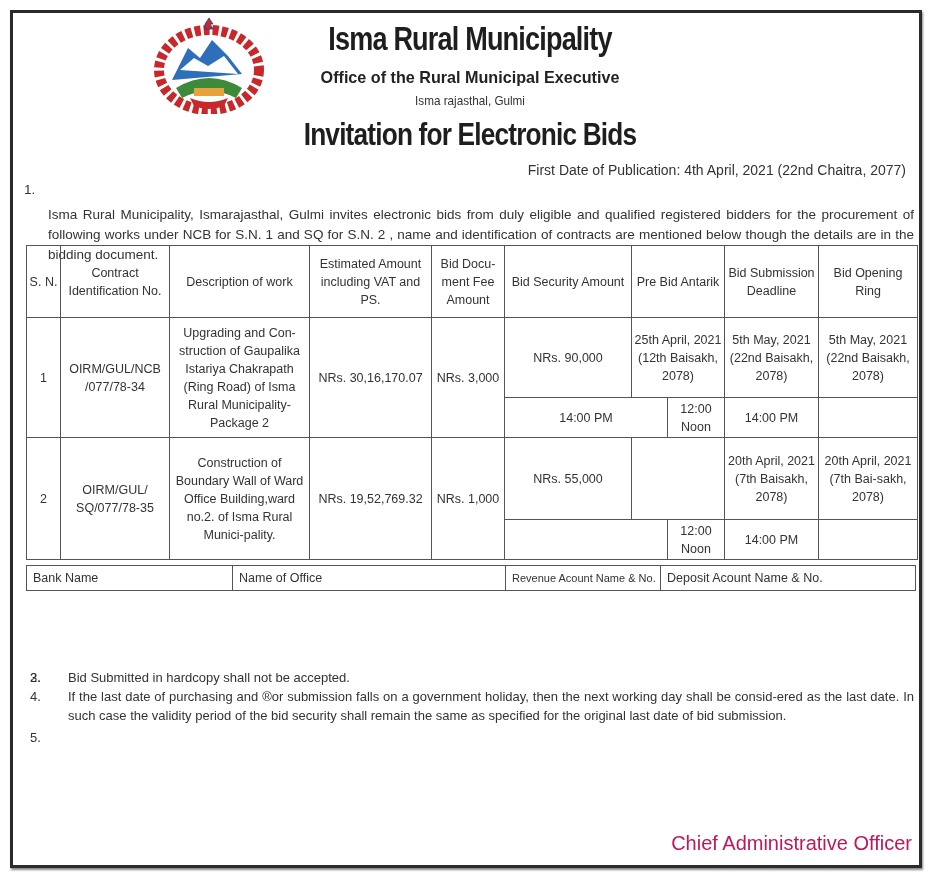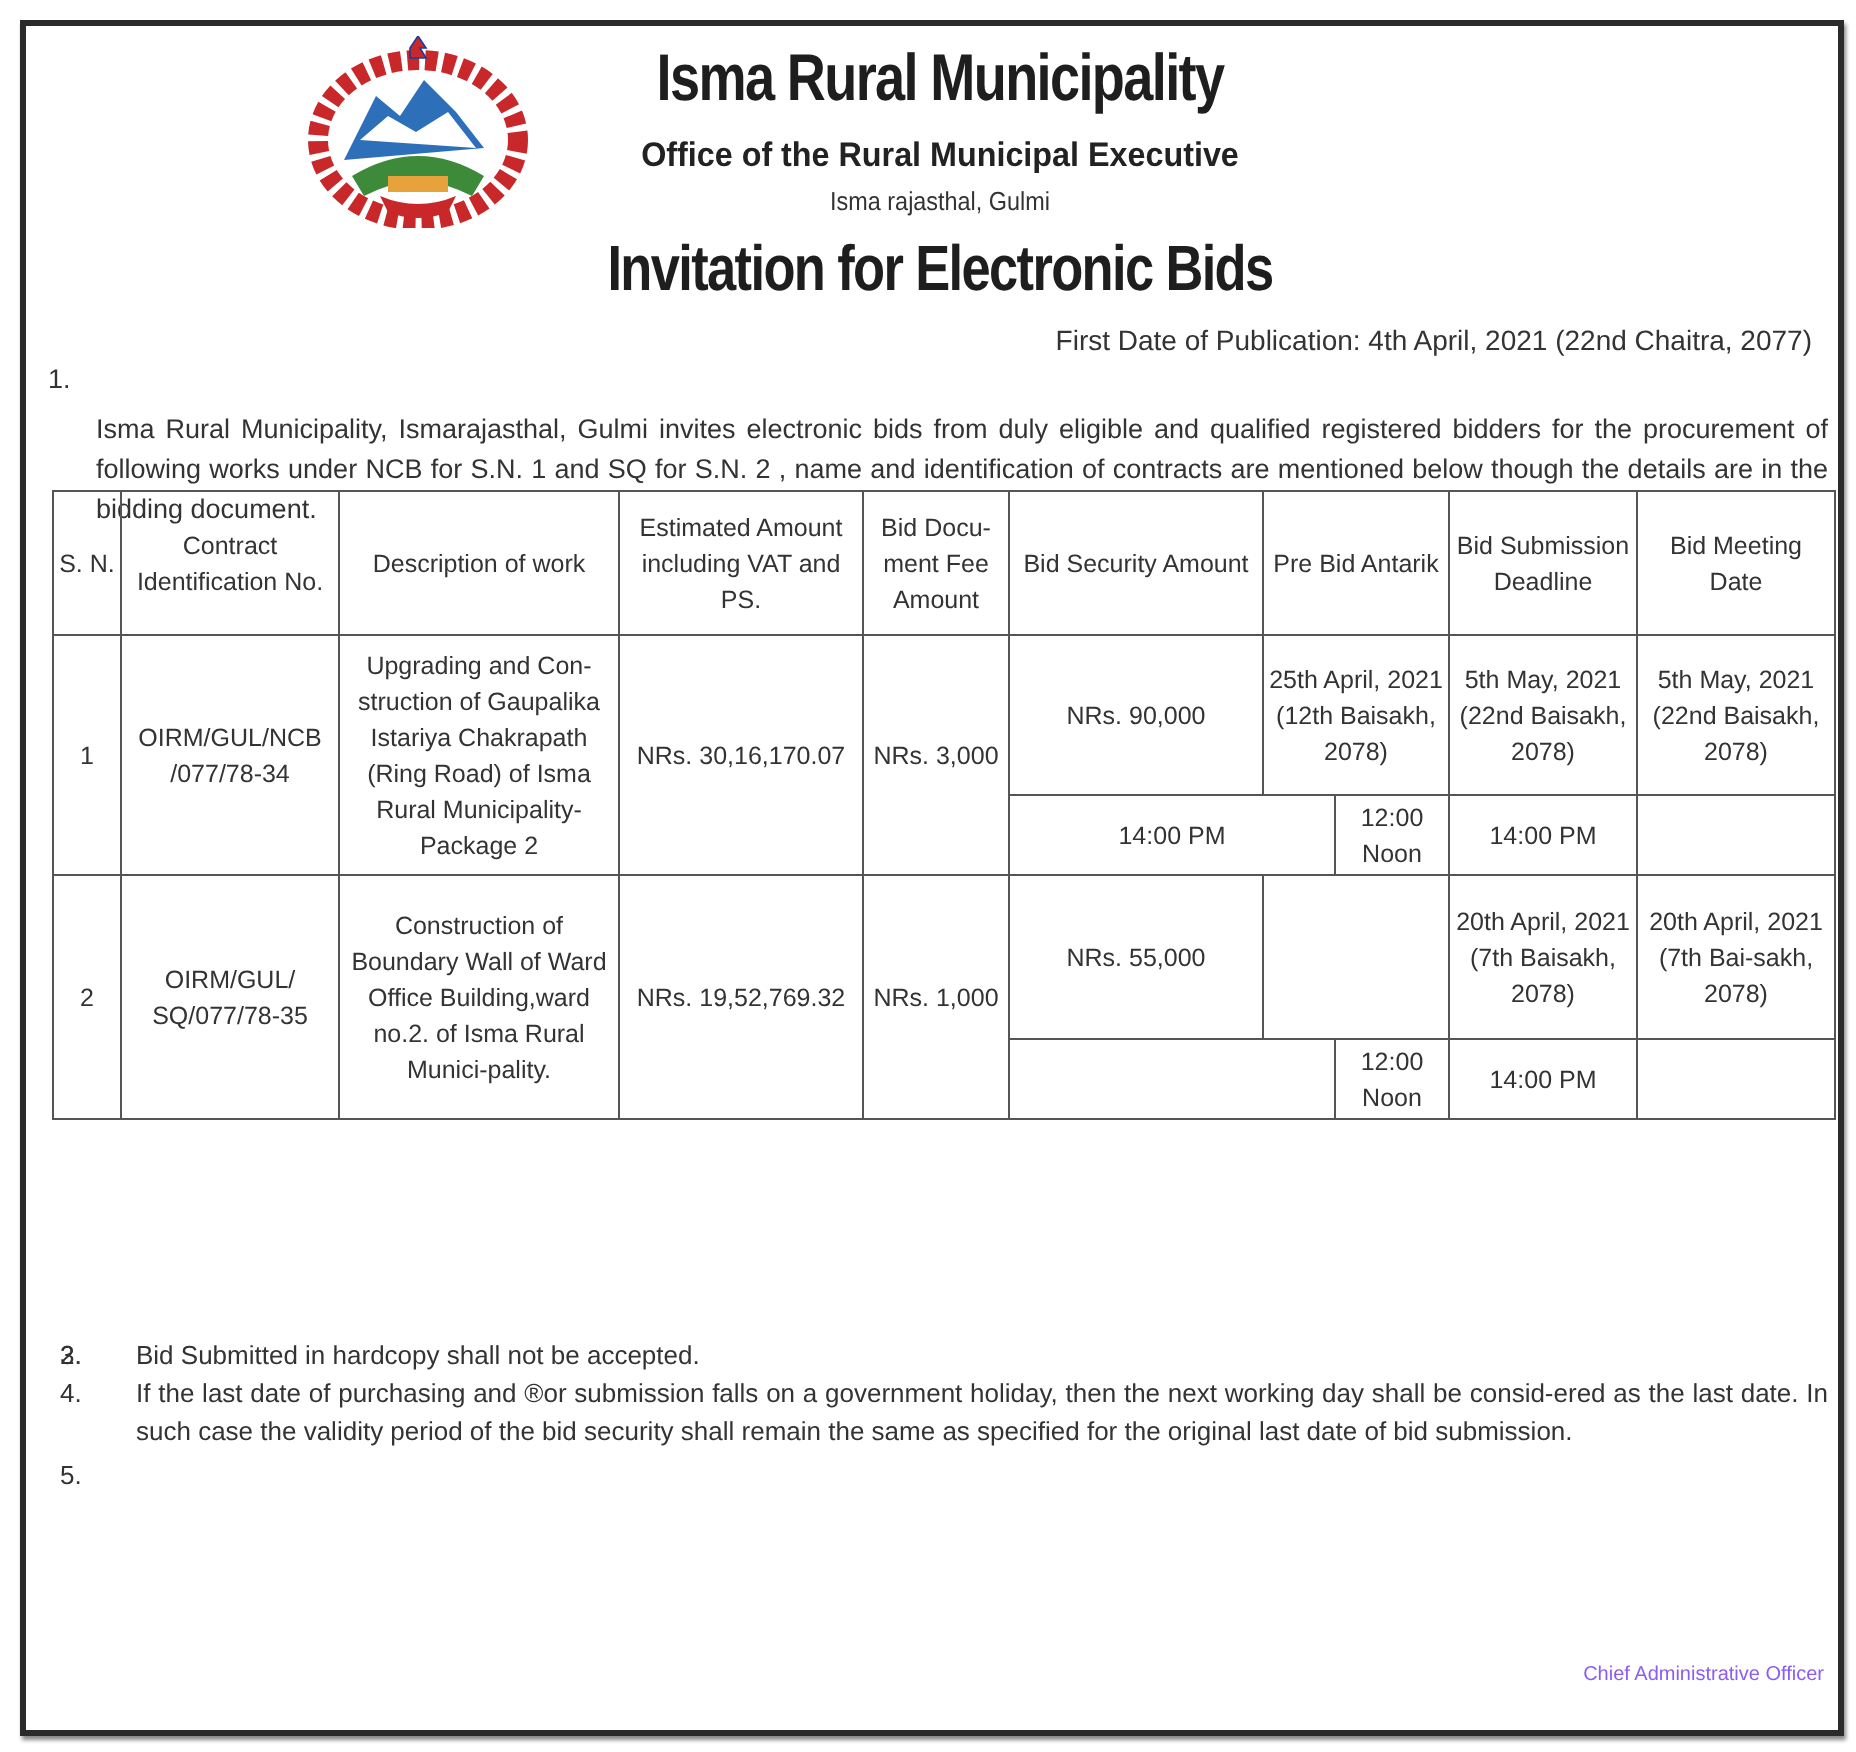--- a/index.html
+++ b/index.html
@@ -21,21 +21,21 @@
   .para .txt { margin-left: 24px; text-align: justify; margin-top: 25px; }
   .p1 { top: 180px; }
   table.bids { position: absolute; left: 26px; top: 245px; border-collapse: collapse;
                font-size: 12.5px; color: #333; table-layout: fixed; }
   table.bids td { border: 1.5px solid #555; text-align: center; vertical-align: middle;
                   padding: 0 2px; line-height: 18px; }
   .bank td { text-align: left !important; padding-left: 6px !important; }
   .notes { left: 30px; width: 884px; font-size: 13px; line-height: 19px; color: #333; }
   .notes .item { position: relative; padding-left: 38px; text-align: justify; }
   .notes .item .n { position: absolute; left: 0; }
-  .signature { right: 16px; top: 832px; font-size: 10px; color: #8b5cf6; }
+  .signature { right: 16px; top: 832px; font-size: 20px; color: #be185d; }
 </style>
 </head>
 <body>
 
 <div class="frame"></div>
 
 <svg class="abs emblem" viewBox="0 0 118 96">
   <ellipse cx="59" cy="52" rx="50" ry="40" fill="none" stroke="#c8282a" stroke-width="10" stroke-dasharray="6 3"></ellipse>
   <path d="M22 62 L38 30 L50 40 L62 22 L78 38 L92 56 Z" fill="#2d6fb8"></path>
   <path d="M30 52 L44 40 L58 48 L74 38 L88 56 Z" fill="#ffffff"></path>
@@ -73,21 +73,21 @@
   <tbody>
       <tr style="height:72px">
     <td>S. N.</td>
     <td>Contract Identification No.</td>
     <td>Description of work</td>
     <td>Estimated Amount including VAT and PS.</td>
     <td>Bid Docu-ment Fee Amount</td>
     <td>Bid Security Amount</td>
     <td colspan="2">Pre Bid Antarik</td>
     <td>Bid Submission Deadline</td>
-    <td>Bid Meeting Date</td>
+    <td>Bid Opening Ring</td>
   </tr>
   <tr style="height:80px">
     <td rowspan="2">1</td>
     <td rowspan="2">OIRM/GUL/NCB /077/78-34</td>
     <td rowspan="2">Upgrading and Con-struction of Gaupalika Istariya Chakrapath (Ring Road) of Isma Rural Municipality-Package 2</td>
     <td rowspan="2">NRs. 30,16,170.07</td>
     <td rowspan="2">NRs. 3,000</td>
     <td>NRs. 90,000</td>
     <td colspan="2">25th April, 2021 (12th Baisakh, 2078)</td>
     <td>5th May, 2021 (22nd Baisakh, 2078)</td>
@@ -121,20 +121,26 @@
 
 <table class="bids bank" style="top:565px">
   <colgroup>
     <col style="width:206px">
       <col style="width:273px">
       <col style="width:127px">
       <col style="width:28px">
       <col style="width:255px">
   </colgroup>
   <tbody>
+      <tr style="height:25px">
+    <td>Bank Name</td>
+    <td>Name of Office</td>
+    <td colspan="2" style="font-size:11px">Revenue Acount Name &amp; No.</td>
+    <td>Deposit Acount Name &amp; No.</td>
+  </tr>
 </tbody>
   </table>
 
 <div class="abs notes" style="top:668px">
   <div class="item">
     <span class="n">2.</span>
   </div>
   <div class="item">
     <span class="n">3.</span>
     <span>Bid Submitted in hardcopy shall not be accepted.</span>

